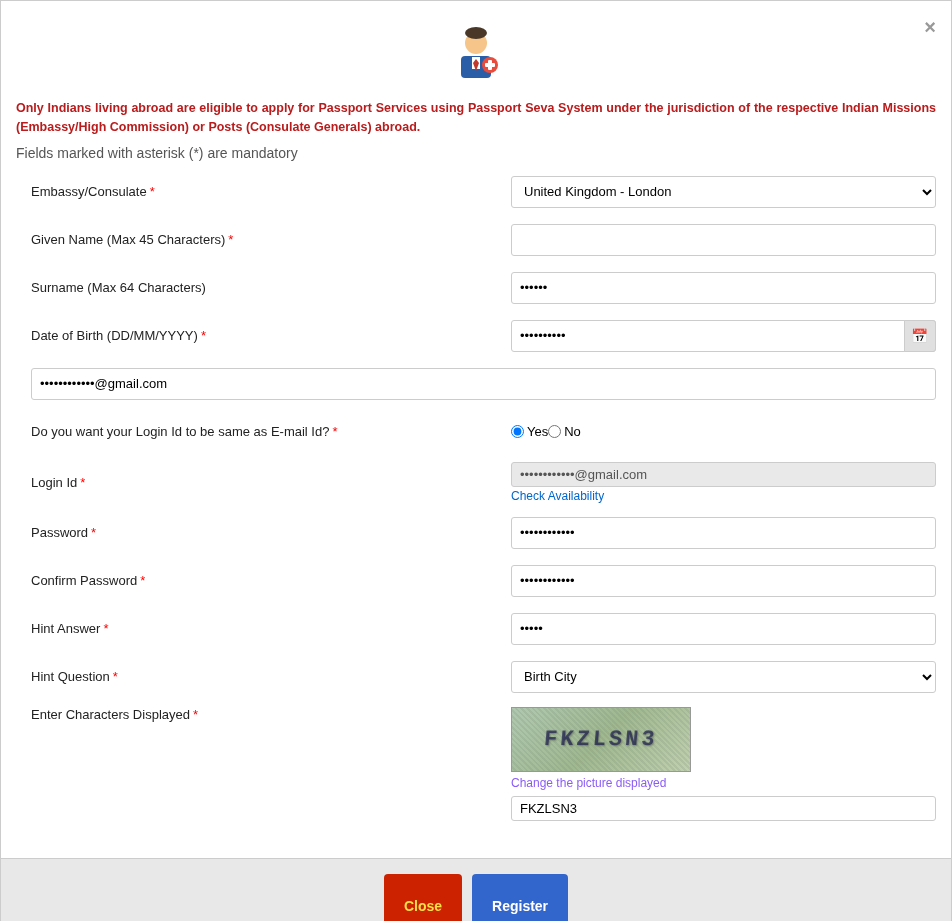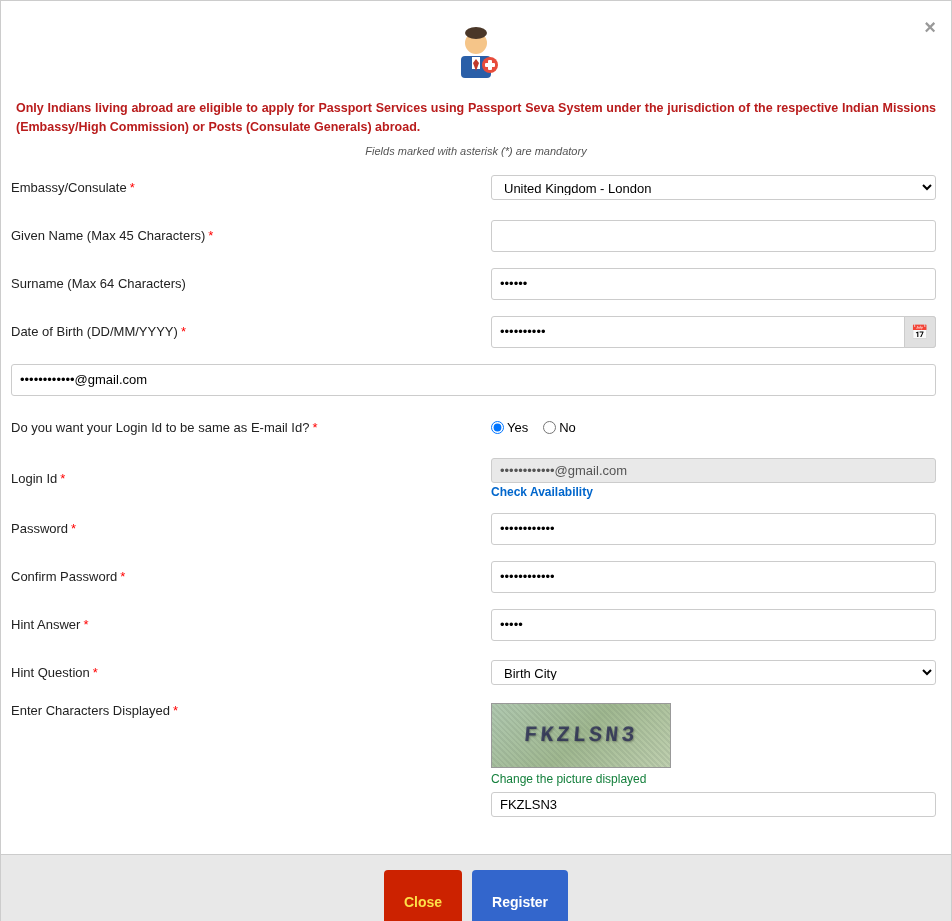--- a/index.html
+++ b/index.html
@@ -46,28 +46,27 @@
     }
     .notice-text {
       color: #b91c1c;
       font-weight: bold;
       font-size: 12.5px;
       text-align: justify;
       padding: 8px 15px;
       line-height: 1.5;
     }
     .mandatory-note {
-      text-align: center;
-      font-size: 11px;
+      text-align: left;
+      font-size: 14px;
       color: #555;
       padding: 0 15px 8px 15px;
-      font-style: italic;
     }
     .form-body {
-      padding: 5px 15px 15px 10px;
+      padding: 5px 15px 15px 30px;
     }
     .form-row {
       display: flex;
       align-items: center;
       margin-bottom: 12px;
       min-height: 36px;
     }
     .form-label {
       width: 480px;
       min-width: 480px;
@@ -87,21 +86,21 @@
       border-radius: 3px;
       font-size: 13px;
       background: #fff;
     }
     .form-control:disabled, .form-control.readonly {
       background: #e9e9e9;
       color: #555;
     }
     .form-select {
       flex: 1;
-      height: 25px;
+      height: 32px;
       padding: 4px 8px;
       border: 1px solid #ccc;
       border-radius: 3px;
       font-size: 13px;
       background: #fff;
       appearance: auto;
     }
     .date-wrapper {
       flex: 1;
       position: relative;
@@ -126,41 +125,39 @@
       display: flex;
       align-items: center;
       justify-content: center;
       font-size: 14px;
       cursor: pointer;
       border-radius: 0 3px 3px 0;
     }
     .radio-group {
       display: flex;
       align-items: flex-start;
-      gap: 15px;
     }
     .radio-label {
       display: flex;
       align-items: center;
       gap: 3px;
       font-size: 13px;
       cursor: pointer;
     }
     .login-id-wrapper {
       flex: 1;
       display: flex;
       flex-direction: column;
     }
     .check-availability {
       color: #0066cc;
       font-size: 12px;
       text-decoration: none;
       margin-top: 2px;
       cursor: pointer;
-      font-weight: bold;
     }
     .captcha-section {
       flex: 1;
       display: flex;
       flex-direction: column;
     }
     .captcha-img {
       width: 180px;
       height: 65px;
       background: linear-gradient(135deg, #b0c8b0, #a0b890, #c0d0b0);
@@ -187,21 +184,21 @@
       top: 0; left: 0; right: 0; bottom: 0;
       background: repeating-linear-gradient(
         45deg,
         transparent,
         transparent 2px,
         rgba(100,120,100,0.15) 2px,
         rgba(100,120,100,0.15) 4px
       );
     }
     .change-picture {
-      color: #15803d;
+      color: #8b5cf6;
       font-size: 12px;
       margin-top: 4px;
       cursor: pointer;
       text-decoration: none;
     }
     .footer-buttons {
       background: #e8e8e8;
       padding: 15px;
       display: flex;
       justify-content: center;

